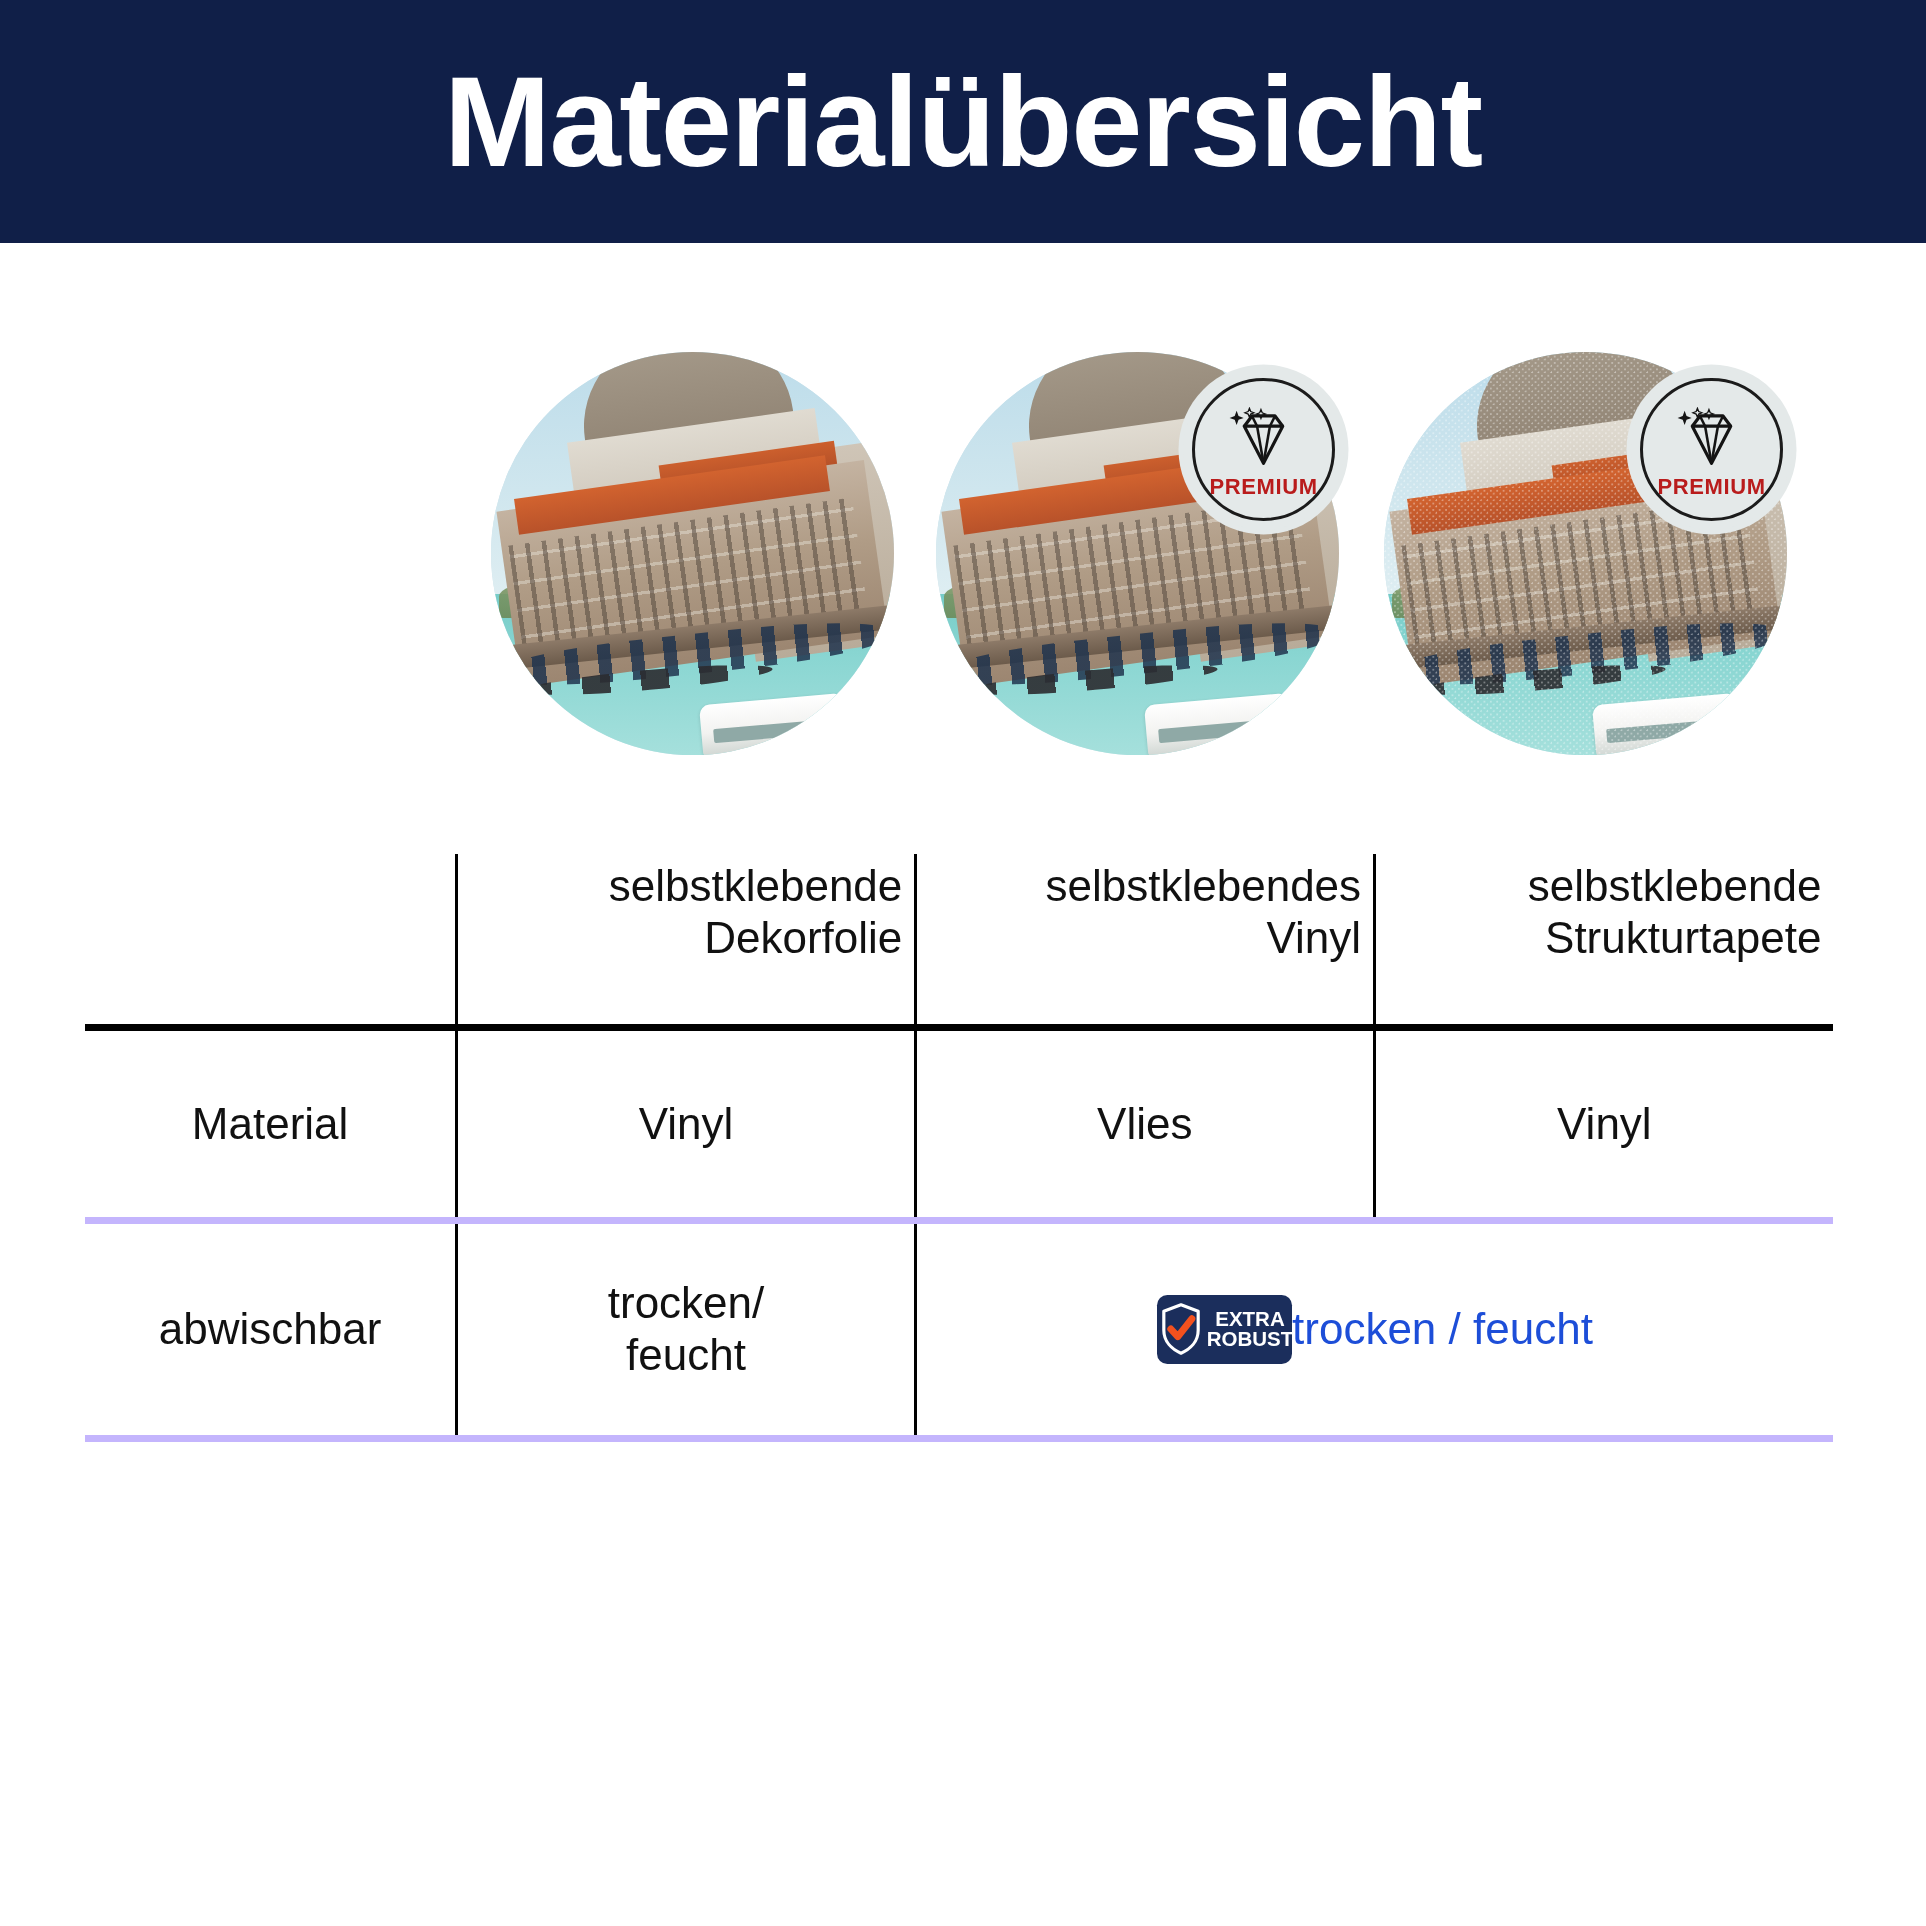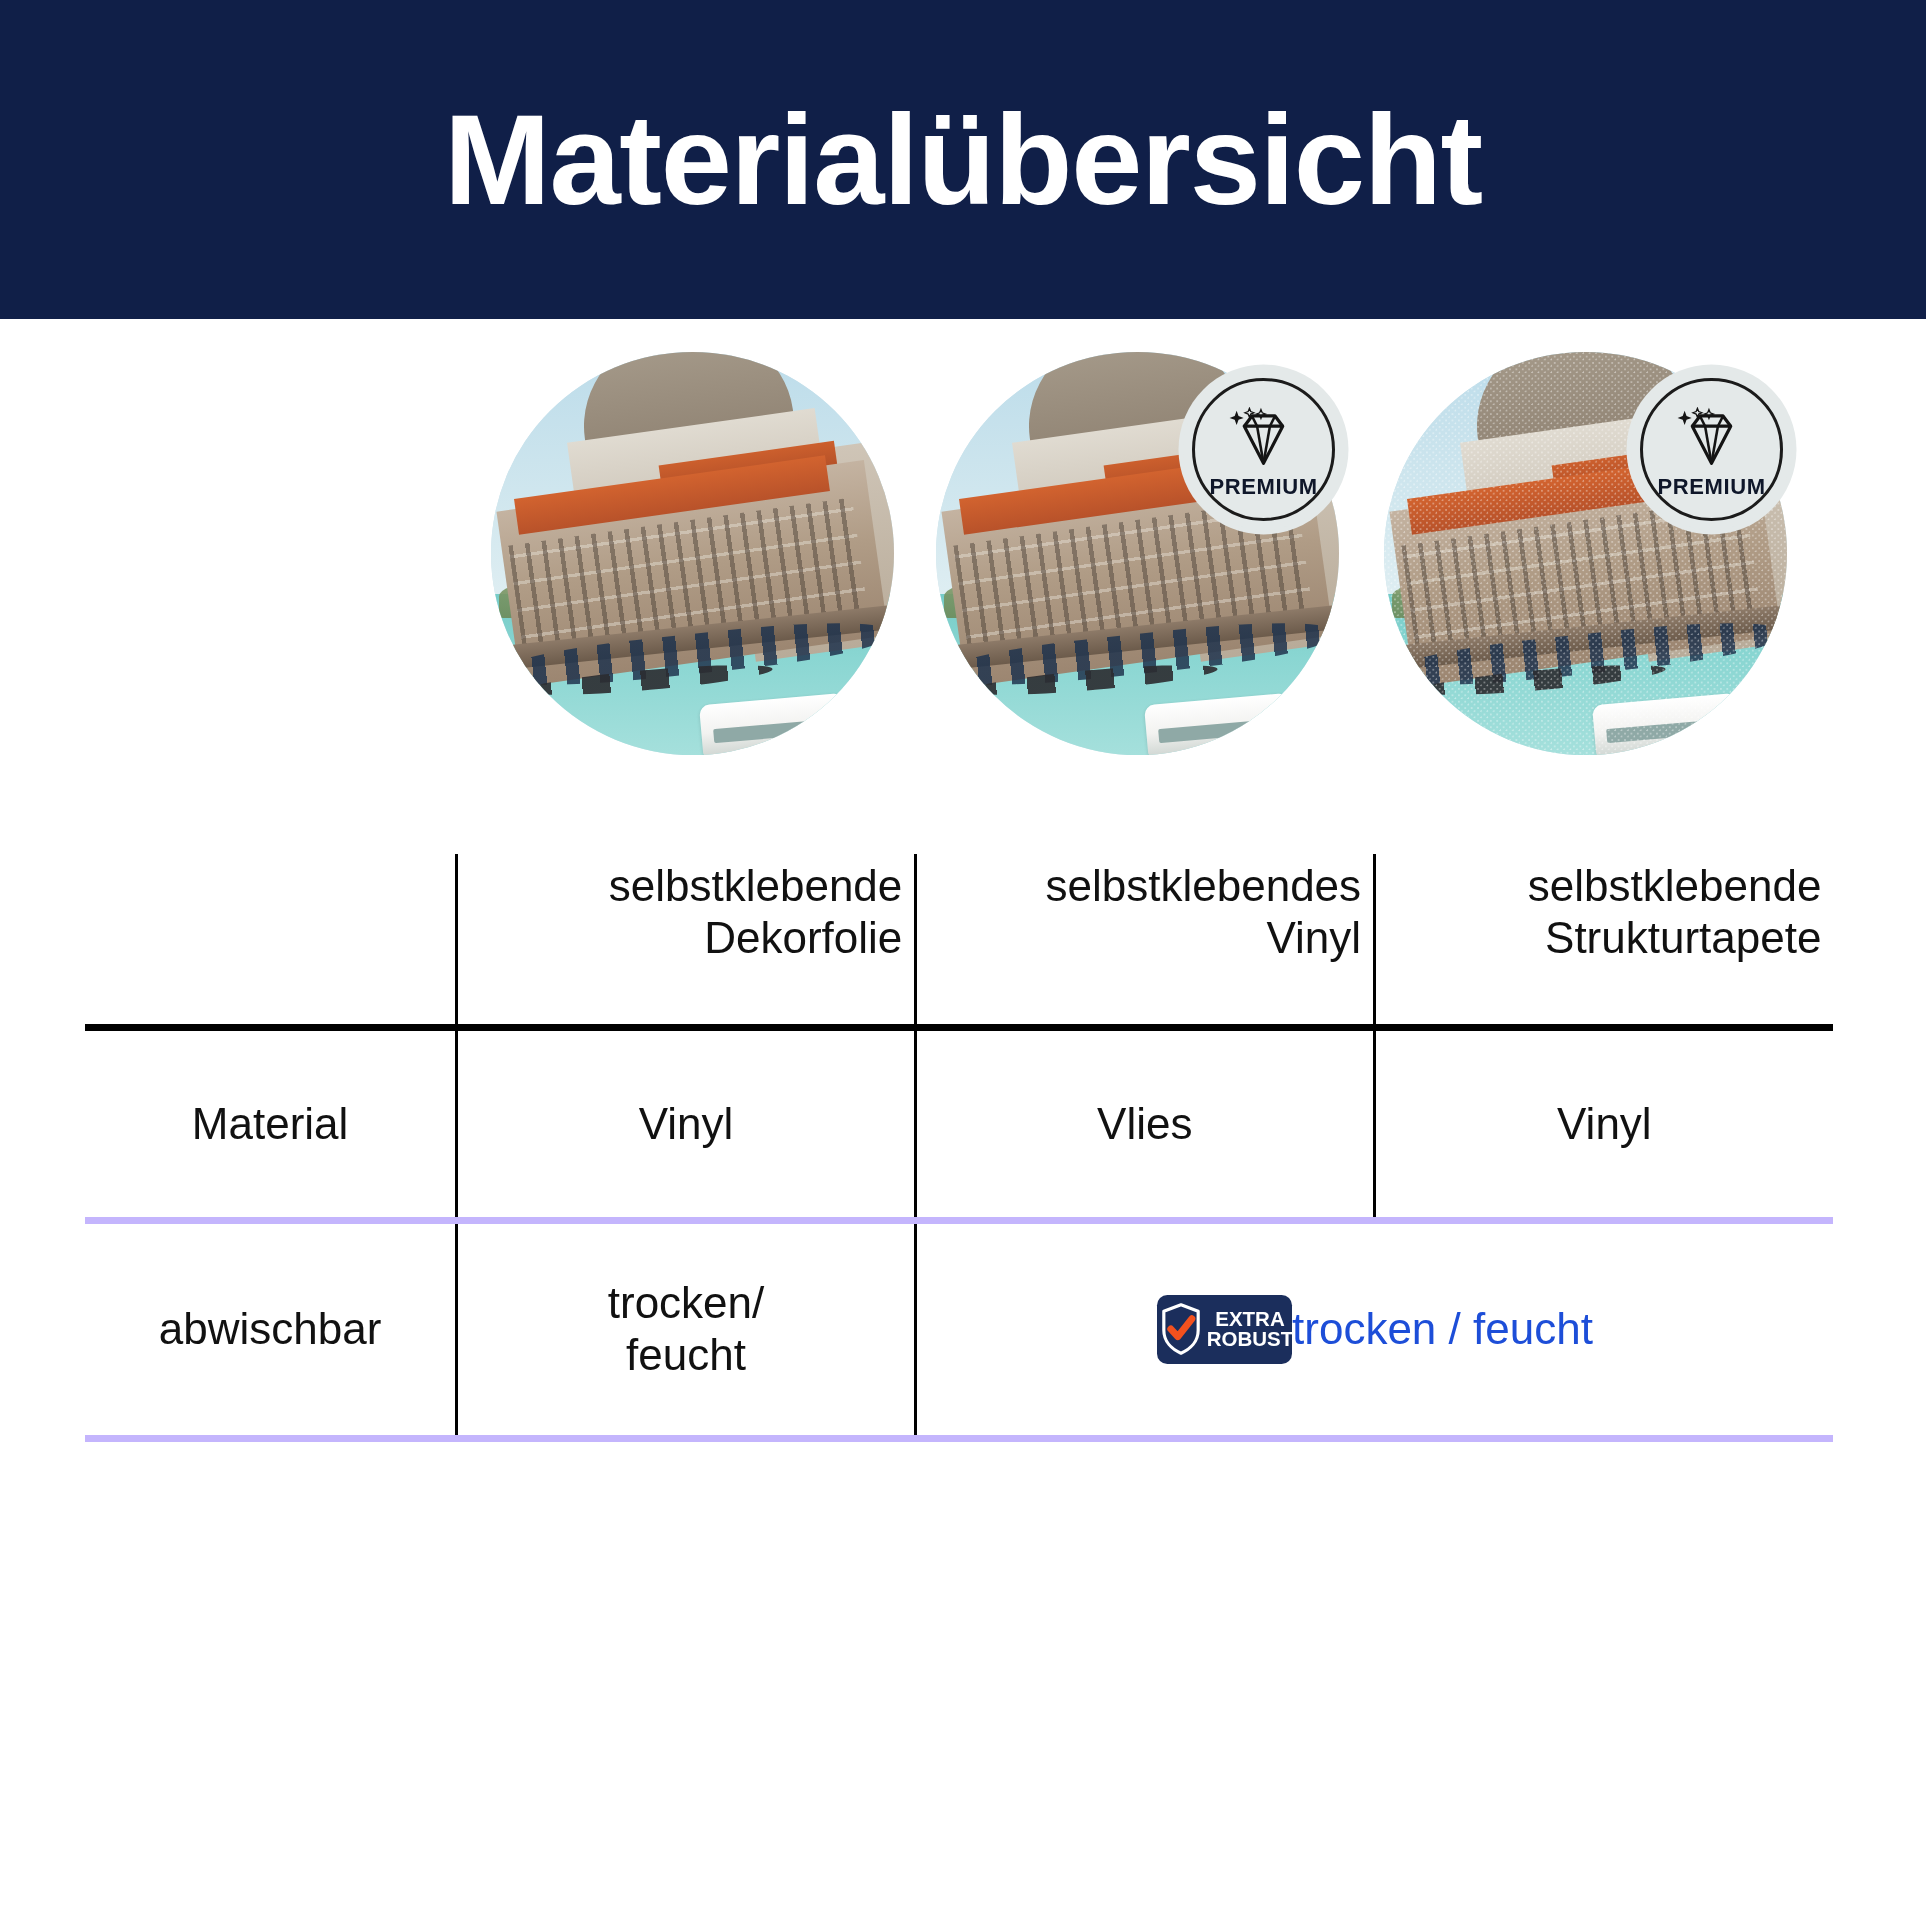--- a/index.html
+++ b/index.html
@@ -16,21 +16,21 @@
     width: 1926px;
     height: 1926px;
     background: #ffffff;
   }
 
   
   .header-bar {
     position: absolute;
     left: 0; top: 0;
     width: 1926px;
-    height: 319px;
+    height: 243px;
     background: #101F48;
     display: flex;
     align-items: center;
     justify-content: center;
   }
   .header-title {
     color: #ffffff;
     font-size: 128px;
     font-weight: 700;
     letter-spacing: -1.3px;
@@ -205,21 +205,21 @@
     position: absolute;
     inset: 9px;
     border: 3.2px solid #1b1b1b;
     border-radius: 50%;
   }
   .premium-icon { width: 77px; height: 64px; margin-top: 9px; }
   .premium-text {
     font-size: 22px;
     font-weight: 700;
     letter-spacing: 0.6px;
-    color: #0f172a;
+    color: #b91c1c;
     margin-top: 2.6px;
   }
 
   
   .table-area {
     position: absolute;
     left: 85px;
     top: 854px;
     width: 1748px;
     height: 963px;

